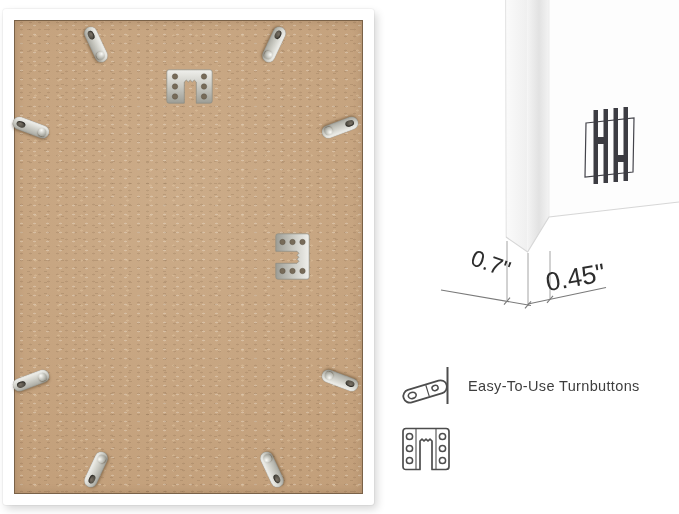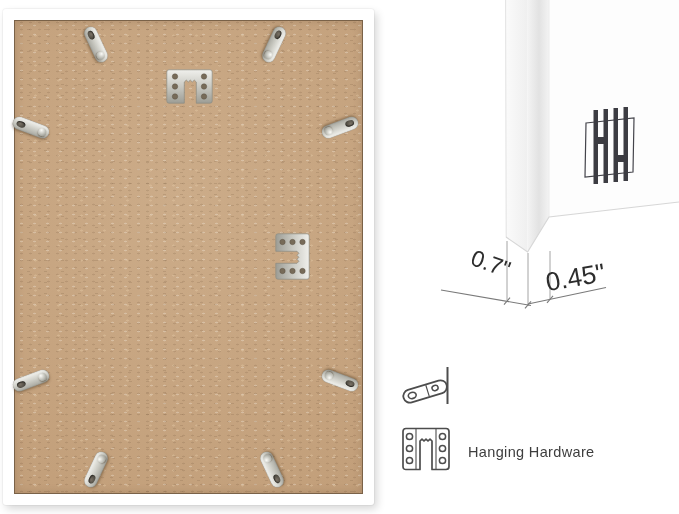--- a/index.html
+++ b/index.html
@@ -191,30 +191,30 @@
 
   <svg class="feature-icon" style="left:401px;top:365px;" width="50" height="40" viewBox="0 0 50 40">
     <line x1="46.5" y1="2" x2="46.5" y2="39" stroke="#4d4d4d" stroke-width="2"></line>
     <g transform="rotate(-17 24 26)">
       <rect x="1.5" y="20" width="45" height="13" rx="6.5" fill="#ffffff" stroke="#4d4d4d" stroke-width="1.8"></rect>
       <ellipse cx="10.5" cy="26.5" rx="4" ry="3.1" fill="none" stroke="#4d4d4d" stroke-width="1.6"></ellipse>
       <line x1="26.5" y1="20.6" x2="26.5" y2="32.4" stroke="#4d4d4d" stroke-width="1.2"></line>
       <ellipse cx="34.5" cy="26" rx="3.1" ry="2.6" fill="none" stroke="#4d4d4d" stroke-width="1.5"></ellipse>
     </g>
   </svg>
+  <div class="feature-label label-1">Easy-To-Use Turnbuttons</div>
 
   <svg class="feature-icon" style="left:402px;top:427px;" width="49" height="44" viewBox="0 0 49 44">
     <path d="M4,1.5 H44 Q47,1.5 47,4.5 V39.5 Q47,42.5 44,42.5 H30 V14
              l-2,-1.9 -2,1.9 -2,-1.9 -2,1.9 -2,-1.9 -2,1.9 V42.5 H4 Q1,42.5 1,39.5 V4.5 Q1,1.5 4,1.5 Z" fill="#ffffff" stroke="#4d4d4d" stroke-width="1.7" stroke-linejoin="round"></path>
     <line x1="14" y1="2" x2="14" y2="42" stroke="#4d4d4d" stroke-width="1.1"></line>
     <line x1="34" y1="2" x2="34" y2="42" stroke="#4d4d4d" stroke-width="1.1"></line>
     <g fill="none" stroke="#4d4d4d" stroke-width="1.5">
       <circle cx="7.5" cy="9.5" r="3.1"></circle>
         <circle cx="7.5" cy="21.5" r="3.1"></circle>
         <circle cx="7.5" cy="33.5" r="3.1"></circle>
       <circle cx="40.5" cy="9.5" r="3.1"></circle>
         <circle cx="40.5" cy="21.5" r="3.1"></circle>
         <circle cx="40.5" cy="33.5" r="3.1"></circle>
     </g>
   </svg>
-  <div class="feature-label label-2">Hanging Hardware</div>
 
 </div>
 
 </body></html>

